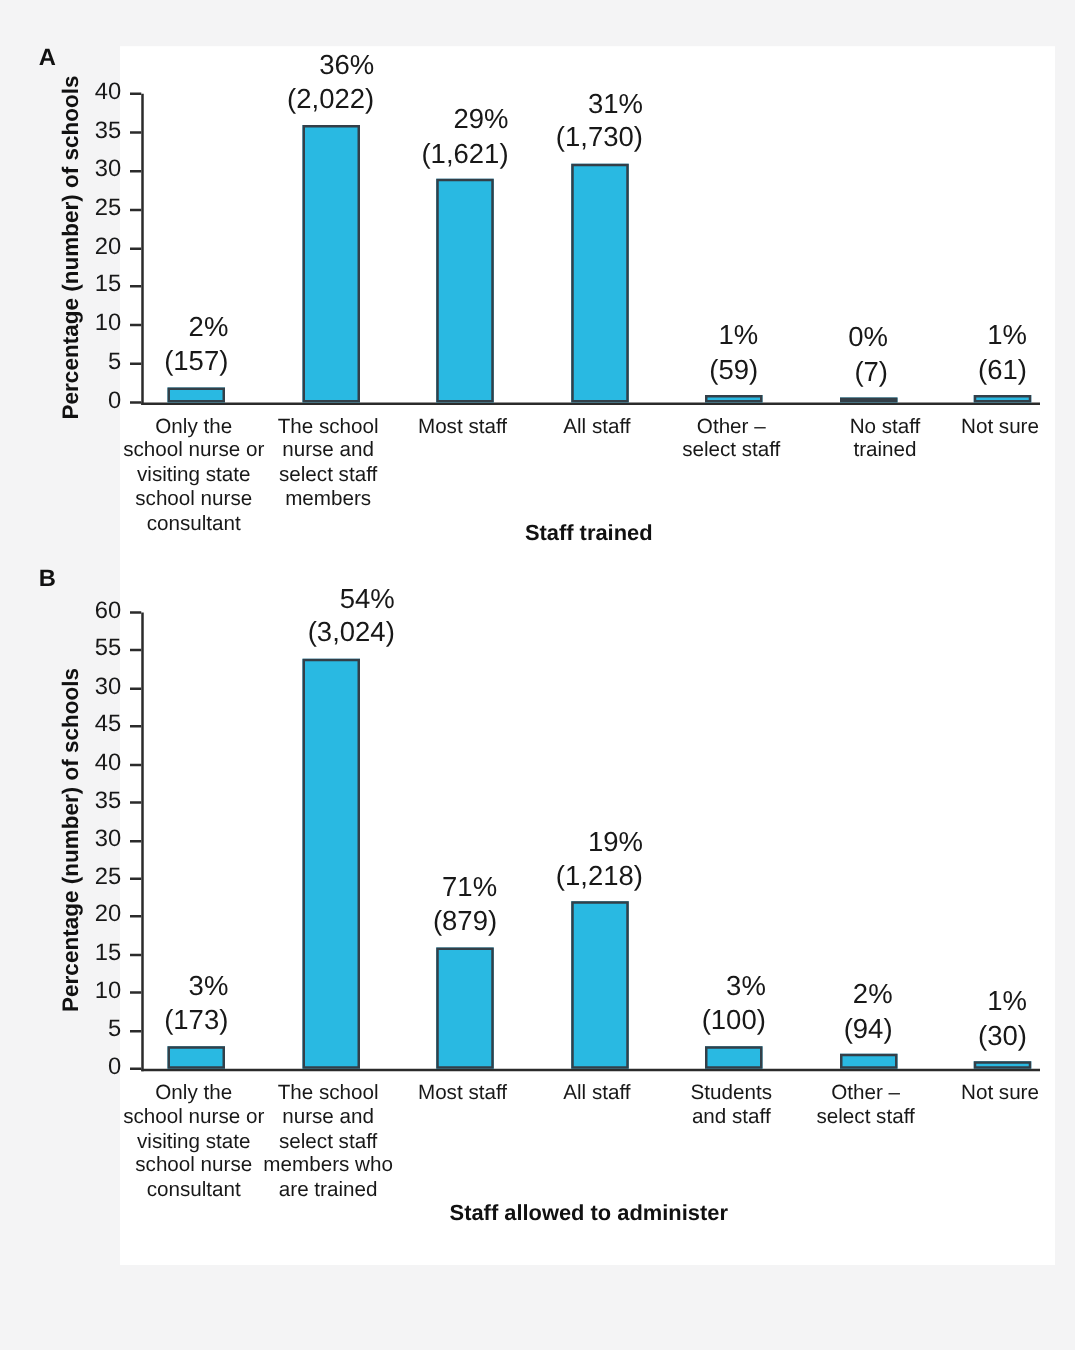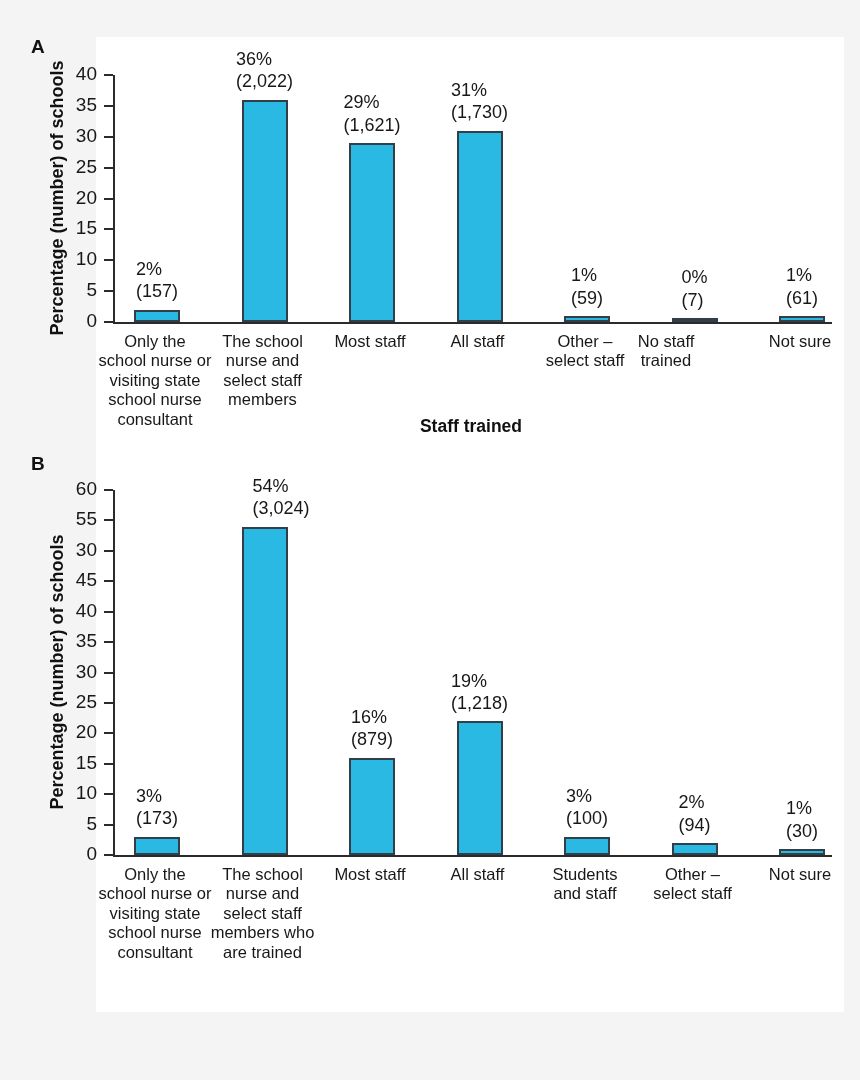--- a/index.html
+++ b/index.html
@@ -39,22 +39,22 @@
     position:absolute;left:-64px;width:46px;height:22px;
     text-align:right;font-size:19px;color:#181818;margin-top:30px;
   }
   .bar{
     position:absolute;bottom:0;
     box-sizing:border-box;
   }
   .bar-value{
     position:absolute;
     transform:translateX(-50%);
-    text-align:left;
-    font-size:18px;line-height:1.24;color:#181818;
+    text-align:right;
+    font-size:22px;line-height:1.24;color:#181818;
     white-space:nowrap;
   }
   .cats{position:absolute;}
   .cat{
     position:absolute;top:0;
     text-align:center;
     font-size:16.5px;line-height:1.18;color:#181818;
   }
   .cat div{white-space:nowrap;}
   .xtitle{
@@ -144,21 +144,21 @@
       <div class="cat" style="left: 177px; width: 160px;">
         <div>Most staff</div>
       </div>
       <div class="cat" style="left: 284.5px; width: 160px;">
         <div>All staff</div>
       </div>
       <div class="cat" style="left: 392px; width: 160px;">
         <div>Other –</div>
         <div>select staff</div>
       </div>
-      <div class="cat" style="left: 473px; width: 160px;">
+      <div class="cat" style="left: 515px; width: 160px;">
         <div>No staff</div>
         <div>trained</div>
       </div>
       <div class="cat" style="left: 607px; width: 160px;">
         <div>Not sure</div>
       </div>
     </div>
   <div class="xtitle" style="left:471px;top:416px;">Staff trained</div>
 
   <div class="panel-letter" style="top:453px;">B</div>
@@ -195,21 +195,21 @@
         <div>3%</div>
         <div>(173)</div>
       </div>
       <div class="bar" style="left: 126.5px; width: 46px; height: 328.5px; background: rgb(41, 185, 226); border: 2px solid rgb(51, 63, 72);"></div>
       <div class="bar-value" style="left: 166px; bottom: 335.5px;">
         <div>54%</div>
         <div>(3,024)</div>
       </div>
       <div class="bar" style="left: 234px; width: 46px; height: 97.3333px; background: rgb(41, 185, 226); border: 2px solid rgb(51, 63, 72);"></div>
       <div class="bar-value" style="left: 257px; bottom: 104.333px;">
-        <div>16%</div>
+        <div>71%</div>
         <div>(879)</div>
       </div>
       <div class="bar" style="left: 341.5px; width: 46px; height: 133.833px; background: rgb(41, 185, 226); border: 2px solid rgb(51, 63, 72);"></div>
       <div class="bar-value" style="left: 364.5px; bottom: 140.833px;">
         <div>19%</div>
         <div>(1,218)</div>
       </div>
       <div class="bar" style="left: 449px; width: 46px; height: 18.25px; background: rgb(41, 185, 226); border: 2px solid rgb(51, 63, 72);"></div>
       <div class="bar-value" style="left: 472px; bottom: 25.25px;">
         <div>3%</div>
@@ -252,13 +252,14 @@
         <div>and staff</div>
       </div>
       <div class="cat" style="left: 499.5px; width: 160px;">
         <div>Other –</div>
         <div>select staff</div>
       </div>
       <div class="cat" style="left: 607px; width: 160px;">
         <div>Not sure</div>
       </div>
     </div>
+  <div class="xtitle" style="left:471px;top:960px;">Staff allowed to administer</div>
 </div>
 
 </body></html>

